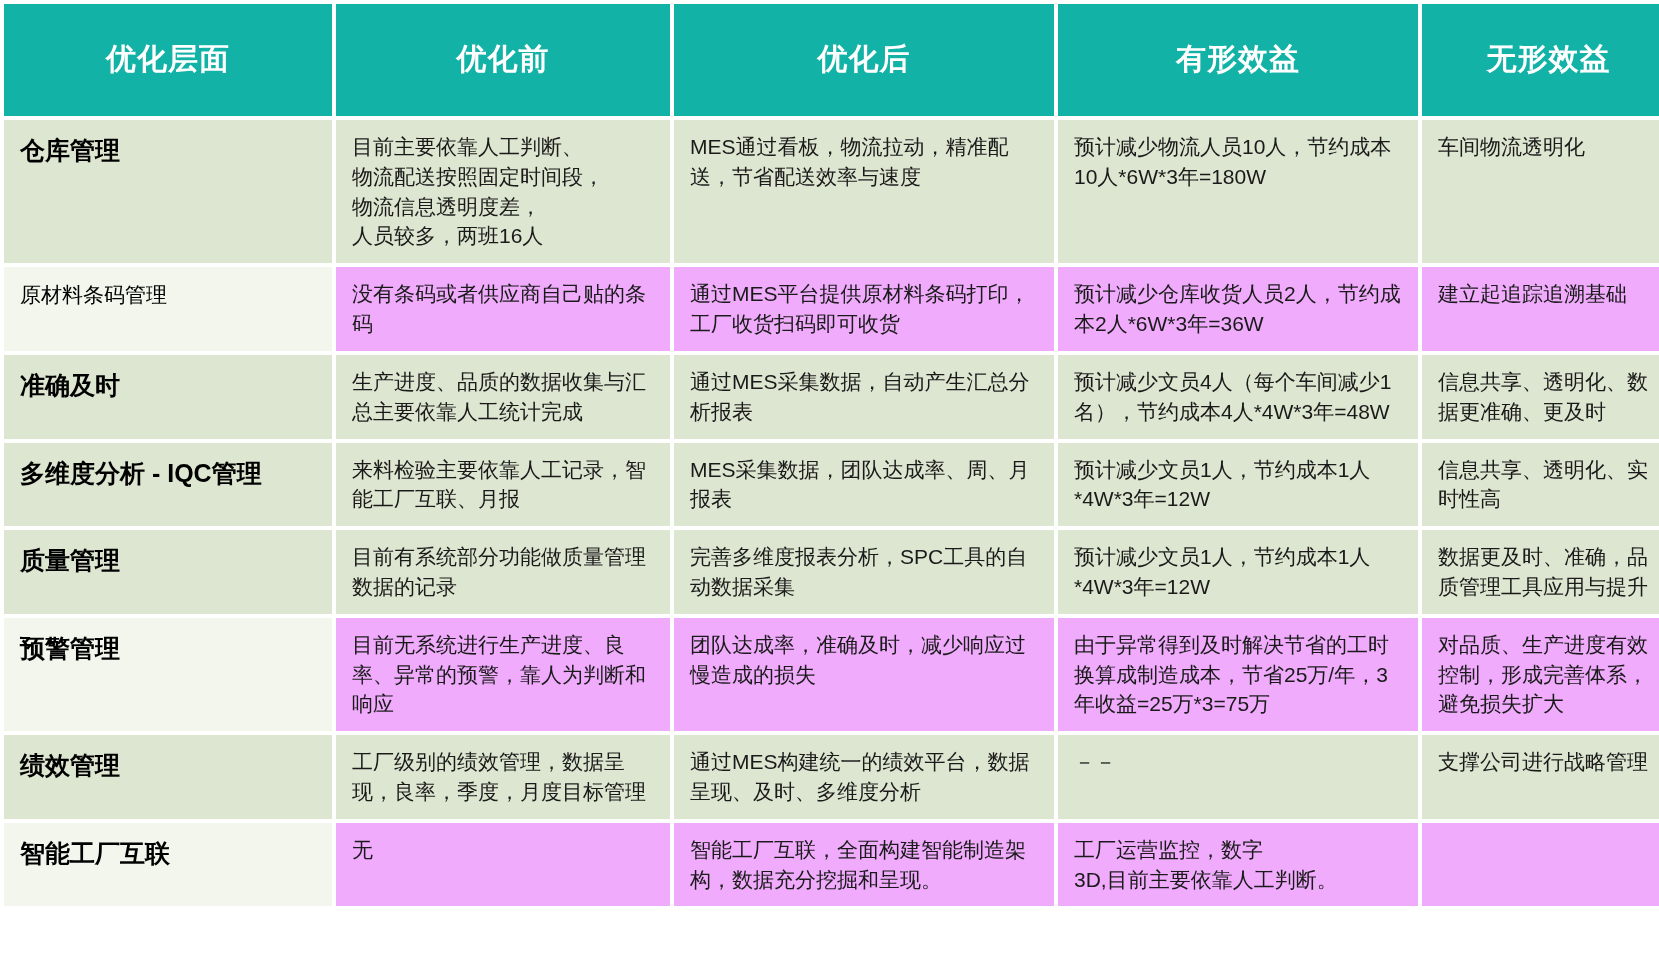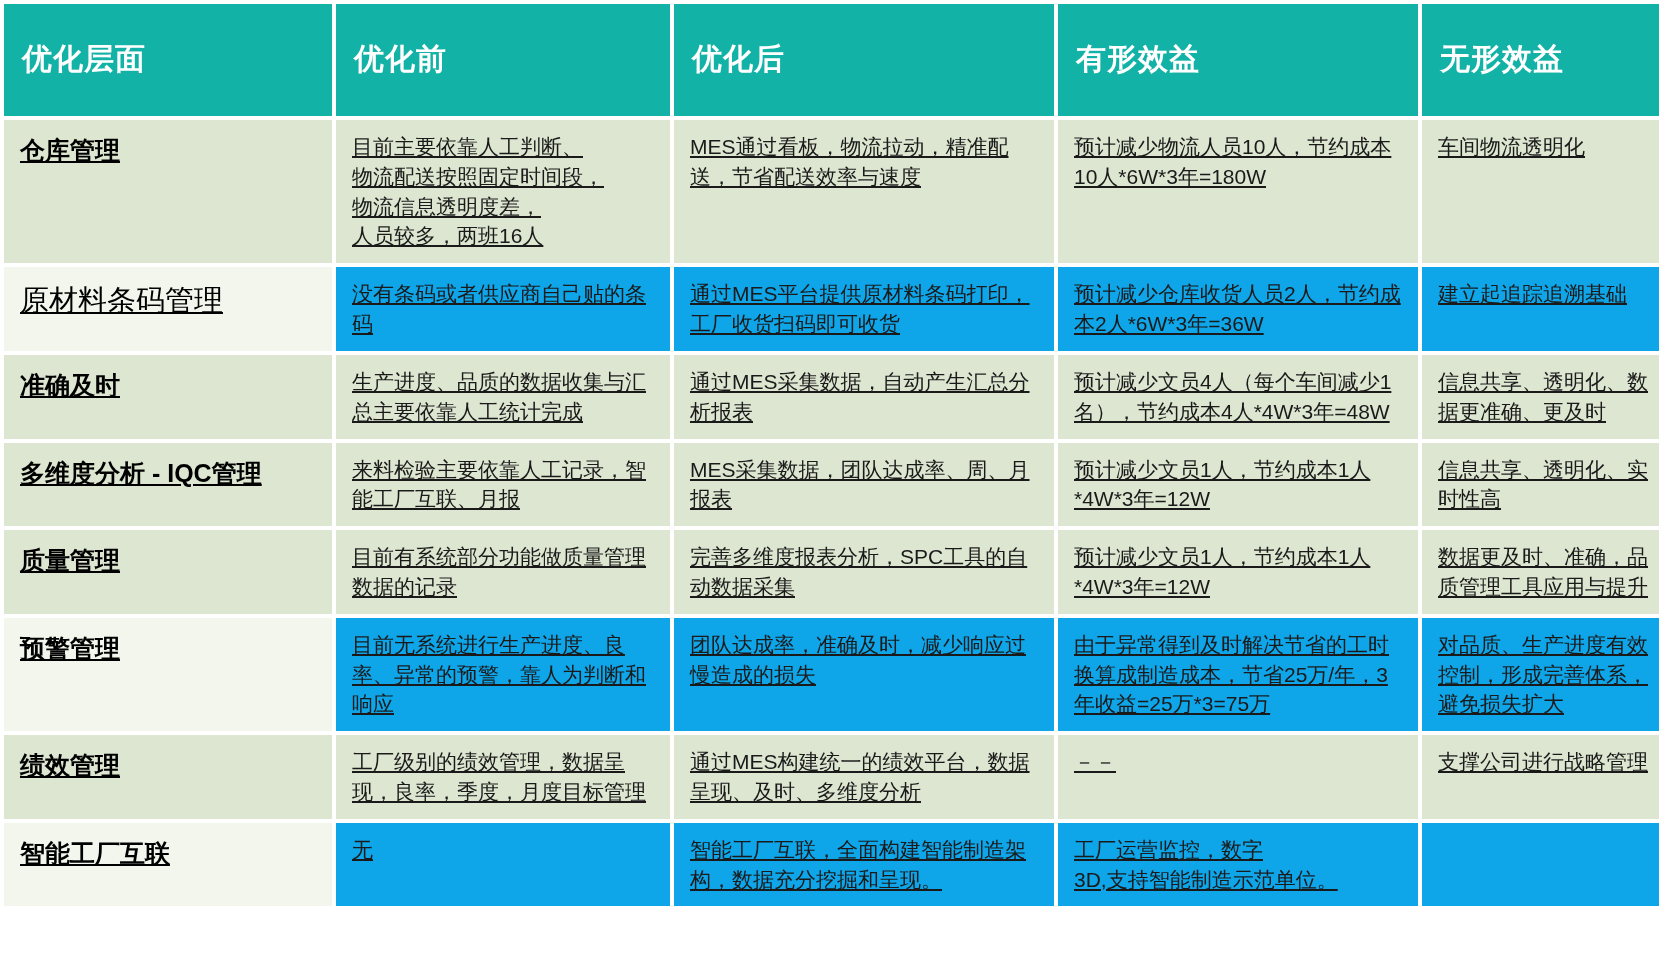--- a/index.html
+++ b/index.html
@@ -30,49 +30,48 @@
   table.benefit-table col.c1 { width: 334px; }
   table.benefit-table col.c2 { width: 380px; }
   table.benefit-table col.c3 { width: 360px; }
   table.benefit-table col.c4 { width: 253px; }
 
   thead th {
     background: #12b2a6;
     color: #ffffff;
     font-size: 30px;
     font-weight: bold;
-    text-align: left;
+    text-align: center;
     vertical-align: middle;
     padding: 16px 18px 18px 18px;
     height: 78px;
     letter-spacing: 1px;
   }
   tbody td {
     vertical-align: top;
     font-size: 21px;
     line-height: 1.42;
     color: #1a1a1a;
     padding: 12px 14px 12px 16px;
-    text-decoration: underline;
   }
   tbody tr.shade td { background: #dde6d0; }
-  tbody tr.plain td { background: #0ea5e9; }
+  tbody tr.plain td { background: #f0abfc; }
   tbody tr.plain td.label-cell { background: #f2f6ec; }
 
   td.label-cell {
     font-size: 25px;
     font-weight: bold;
     line-height: 1.34;
     padding-left: 16px;
     padding-top: 14px;
     color: #000000;
   }
   td.label-cell.regular {
     font-weight: normal;
-    font-size: 29px;
+    font-size: 21px;
   }
   .cell-text {
     display: block;
     white-space: pre-line;
   }
 </style>
 </head>
 <body>
 
 <div class="sheet">
@@ -221,21 +220,21 @@
             <span class="cell-text">智能工厂互联</span>
           </td>
         <td>
             <span class="cell-text">无</span>
           </td>
         <td>
             <span class="cell-text">智能工厂互联，全面构建智能制造架构，数据充分挖掘和呈现。</span>
           </td>
         <td>
             <span class="cell-text">工厂运营监控，数字
-3D,支持智能制造示范单位。</span>
+3D,目前主要依靠人工判断。</span>
           </td>
         <td>
             <span class="cell-text"></span>
           </td>
       </tr>
     </tbody>
   </table>
 </div>
 
 </body></html>

